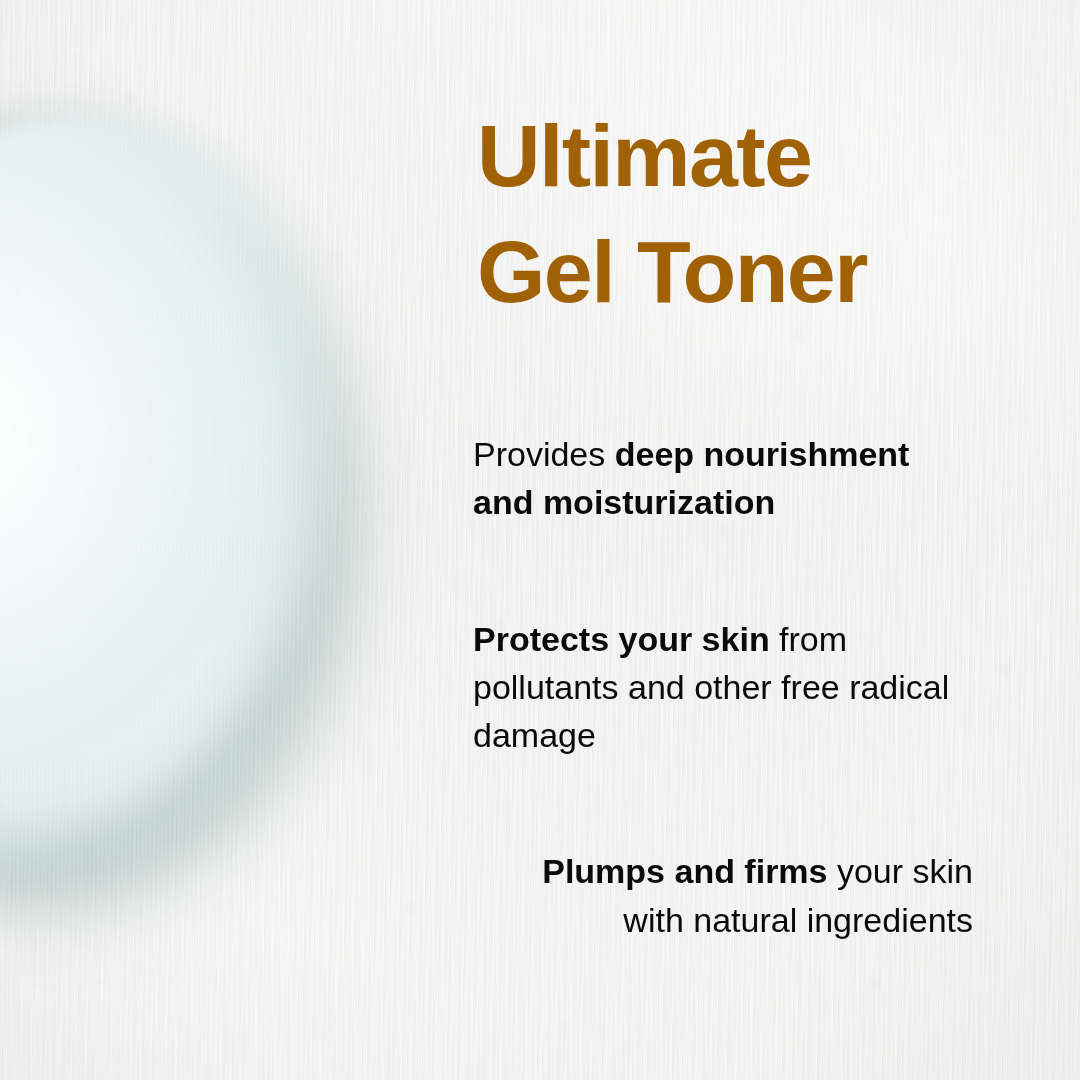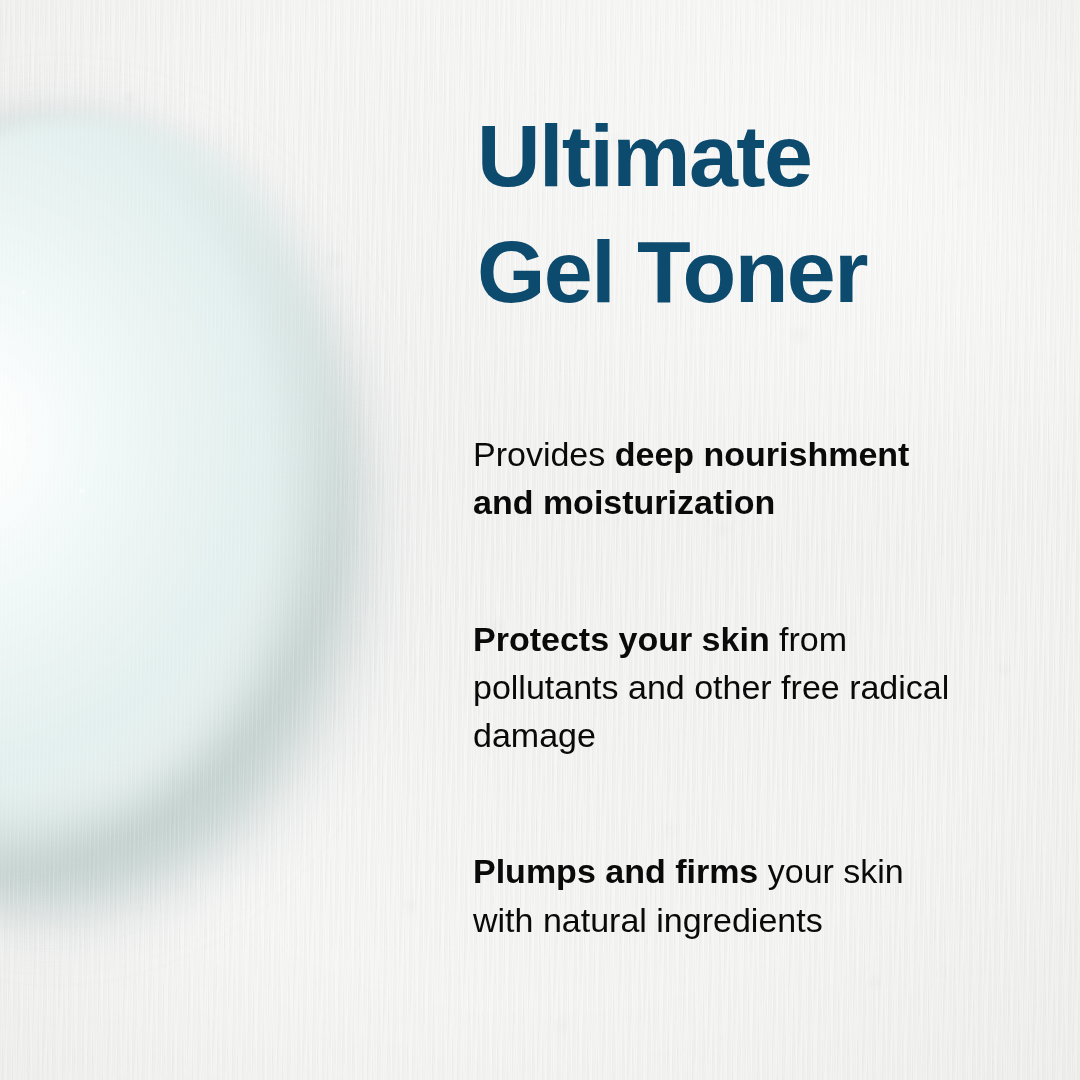--- a/index.html
+++ b/index.html
@@ -206,39 +206,39 @@
 
   .title {
     position: absolute;
     top: 98px;
     left: 4px;
     margin: 0;
     font-size: 88px;
     line-height: 1.32;
     font-weight: 700;
     letter-spacing: -1.6px;
-    color: #0c4a6e;
+    color: #a16207;
     white-space: pre-line;
   }
 
   .benefits {
     position: absolute;
     top: 396px;
     left: 0;
     width: 500px;
   }
 
   .benefit {
     font-size: 34px;
     line-height: 1.42;
     color: #0a0a0a;
     font-weight: 400;
     margin-bottom: 88px;
   }
-  .benefit:last-child { margin-bottom: 0; }
+  .benefit:last-child { margin-bottom: 0; text-align: right; }
 
   .benefit b { font-weight: 700; }
 </style>
 </head>
 <body>
 
 <div id="card">
 
   <div class="paper-base"></div>
   <div class="paper-fibre"></div>

